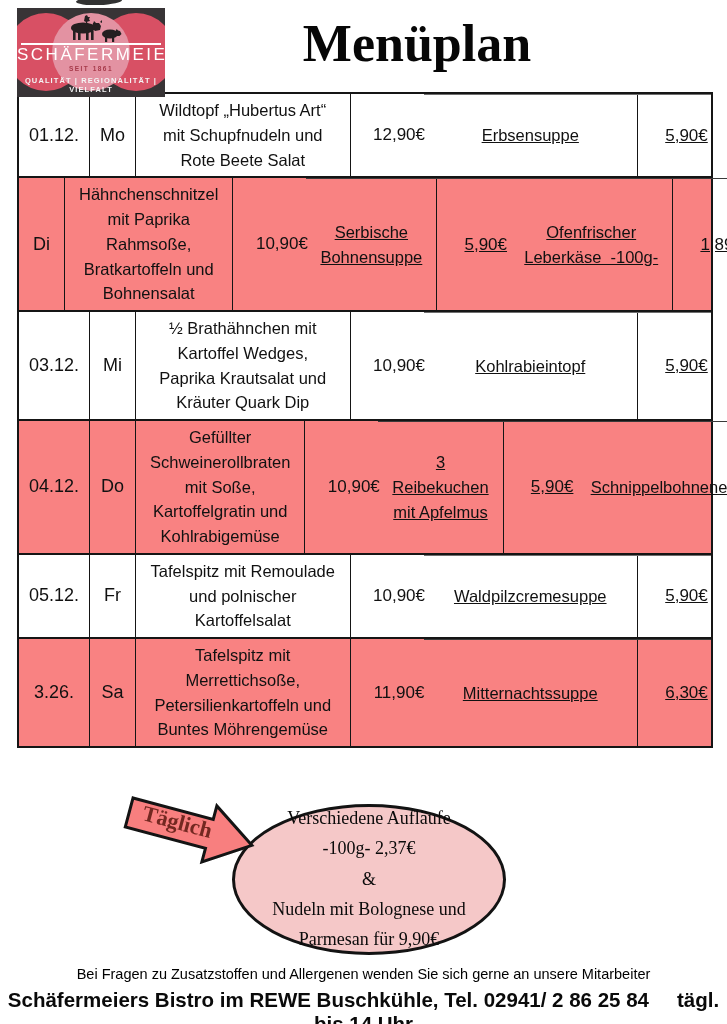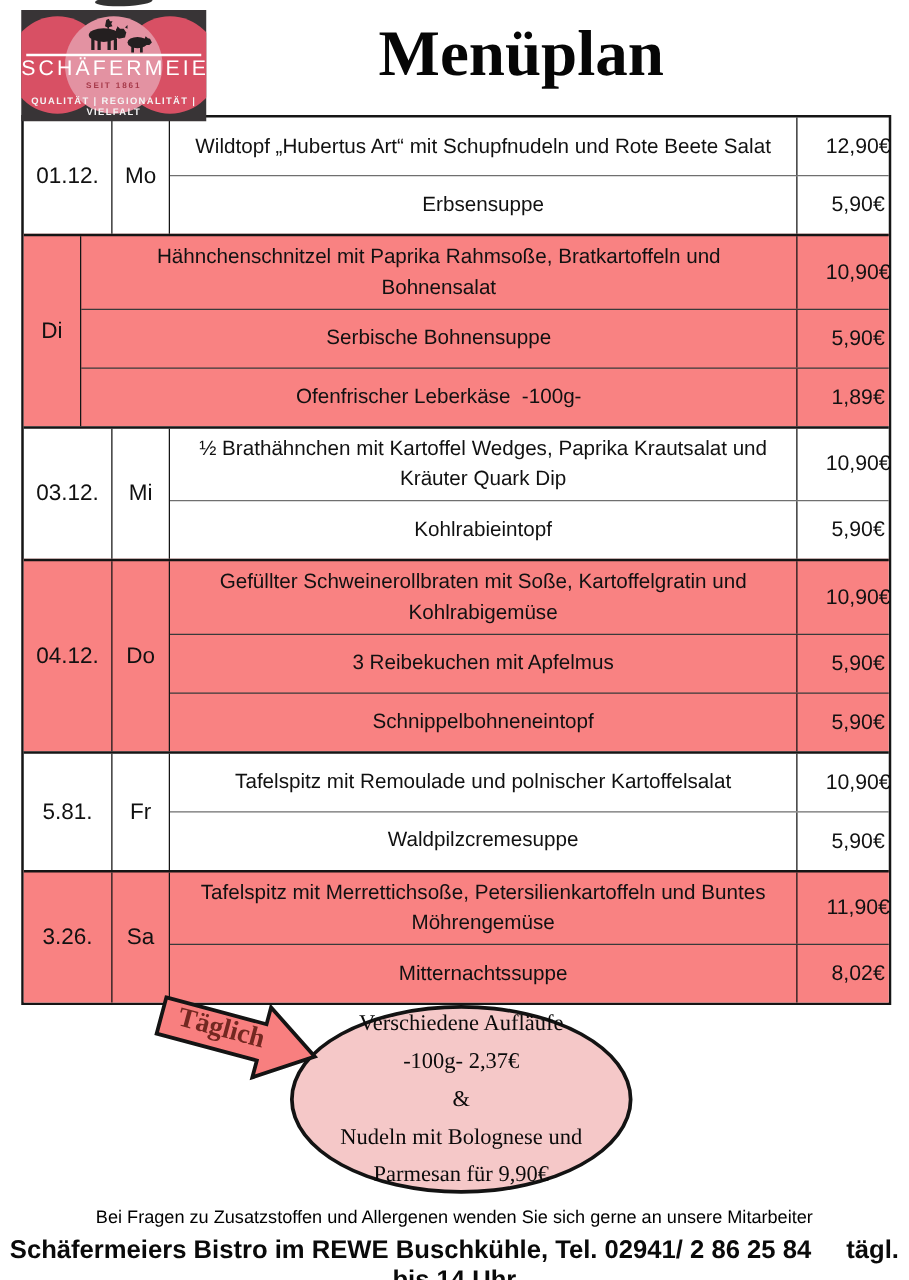--- a/index.html
+++ b/index.html
@@ -51,23 +51,23 @@
   .day-block + .day-block{ border-top:2px solid var(--table-border,#151515); }
   .day-block.highlight{ background:var(--highlight-row,#f98282); }
   .date-cell{
     width:71px; flex:0 0 71px; display:flex; align-items:center; justify-content:center;
     border-right:1.5px solid var(--table-border,#151515); font-size:18px;
   }
   .day-cell{
     width:46px; flex:0 0 46px; display:flex; align-items:center; justify-content:center;
     border-right:1.5px solid var(--table-border,#151515); font-size:18px;
   }
-  .dishes{ flex:1; display:flex; flex-direction:column; }
+  .dishes{ flex:1; display:flex; }
   .dish-row{ display:flex; flex:1; }
-  .dish-row + .dish-row{ border-top:1.5px solid #6f6f6f; }
+  .dish-row + .dish-row{ border-top:1.5px solid #6f6f6f;text-decoration:underline; }
   .day-block.highlight .dish-row + .dish-row{ border-top-color:#3a3a3a; }
   .dish-name{
     flex:1; min-height:46px; display:flex; align-items:center; justify-content:center;
     text-align:center; padding:4px 14px; font-size:16.5px; line-height:1.5;
   }
   .dish-price{
     width:74px; flex:0 0 74px; display:flex; align-items:center; justify-content:center;
     border-left:1.5px solid var(--table-border,#151515); font-size:17px;padding-left:24px;
   }
   
@@ -198,21 +198,21 @@
             <div class="dish-name">3 Reibekuchen mit Apfelmus</div>
             <div class="dish-price">5,90€</div>
           </div>
           <div class="dish-row">
             <div class="dish-name">Schnippelbohneneintopf</div>
             <div class="dish-price">5,90€</div>
           </div>
         </div>
       </div>
       <div class="day-block">
-        <div class="date-cell">5.81.</div>
+        <div class="date-cell">05.12.</div>
         <div class="day-cell">Fr</div>
         <div class="dishes">
           <div class="dish-row">
             <div class="dish-name">Tafelspitz mit Remoulade und polnischer Kartoffelsalat</div>
             <div class="dish-price">10,90€</div>
           </div>
           <div class="dish-row">
             <div class="dish-name">Waldpilzcremesuppe</div>
             <div class="dish-price">5,90€</div>
           </div>
@@ -221,21 +221,21 @@
       <div class="day-block highlight">
         <div class="date-cell">3.26.</div>
         <div class="day-cell">Sa</div>
         <div class="dishes">
           <div class="dish-row">
             <div class="dish-name">Tafelspitz mit Merrettichsoße, Petersilienkartoffeln und Buntes Möhrengemüse</div>
             <div class="dish-price">11,90€</div>
           </div>
           <div class="dish-row">
             <div class="dish-name">Mitternachtssuppe</div>
-            <div class="dish-price">8,02€</div>
+            <div class="dish-price">6,30€</div>
           </div>
         </div>
       </div>
     </div>
 
   <div class="daily-arrow">
     <svg viewBox="0 0 134 64" xmlns="http://www.w3.org/2000/svg">
       <polygon points="3,17 86,17 86,3 130,32 86,61 86,47 3,47" fill="var(--arrow-fill,#f87f7f)" stroke="#141414" stroke-width="3" stroke-linejoin="miter"></polygon>
     </svg>
     <div class="arrow-label">Täglich</div>

